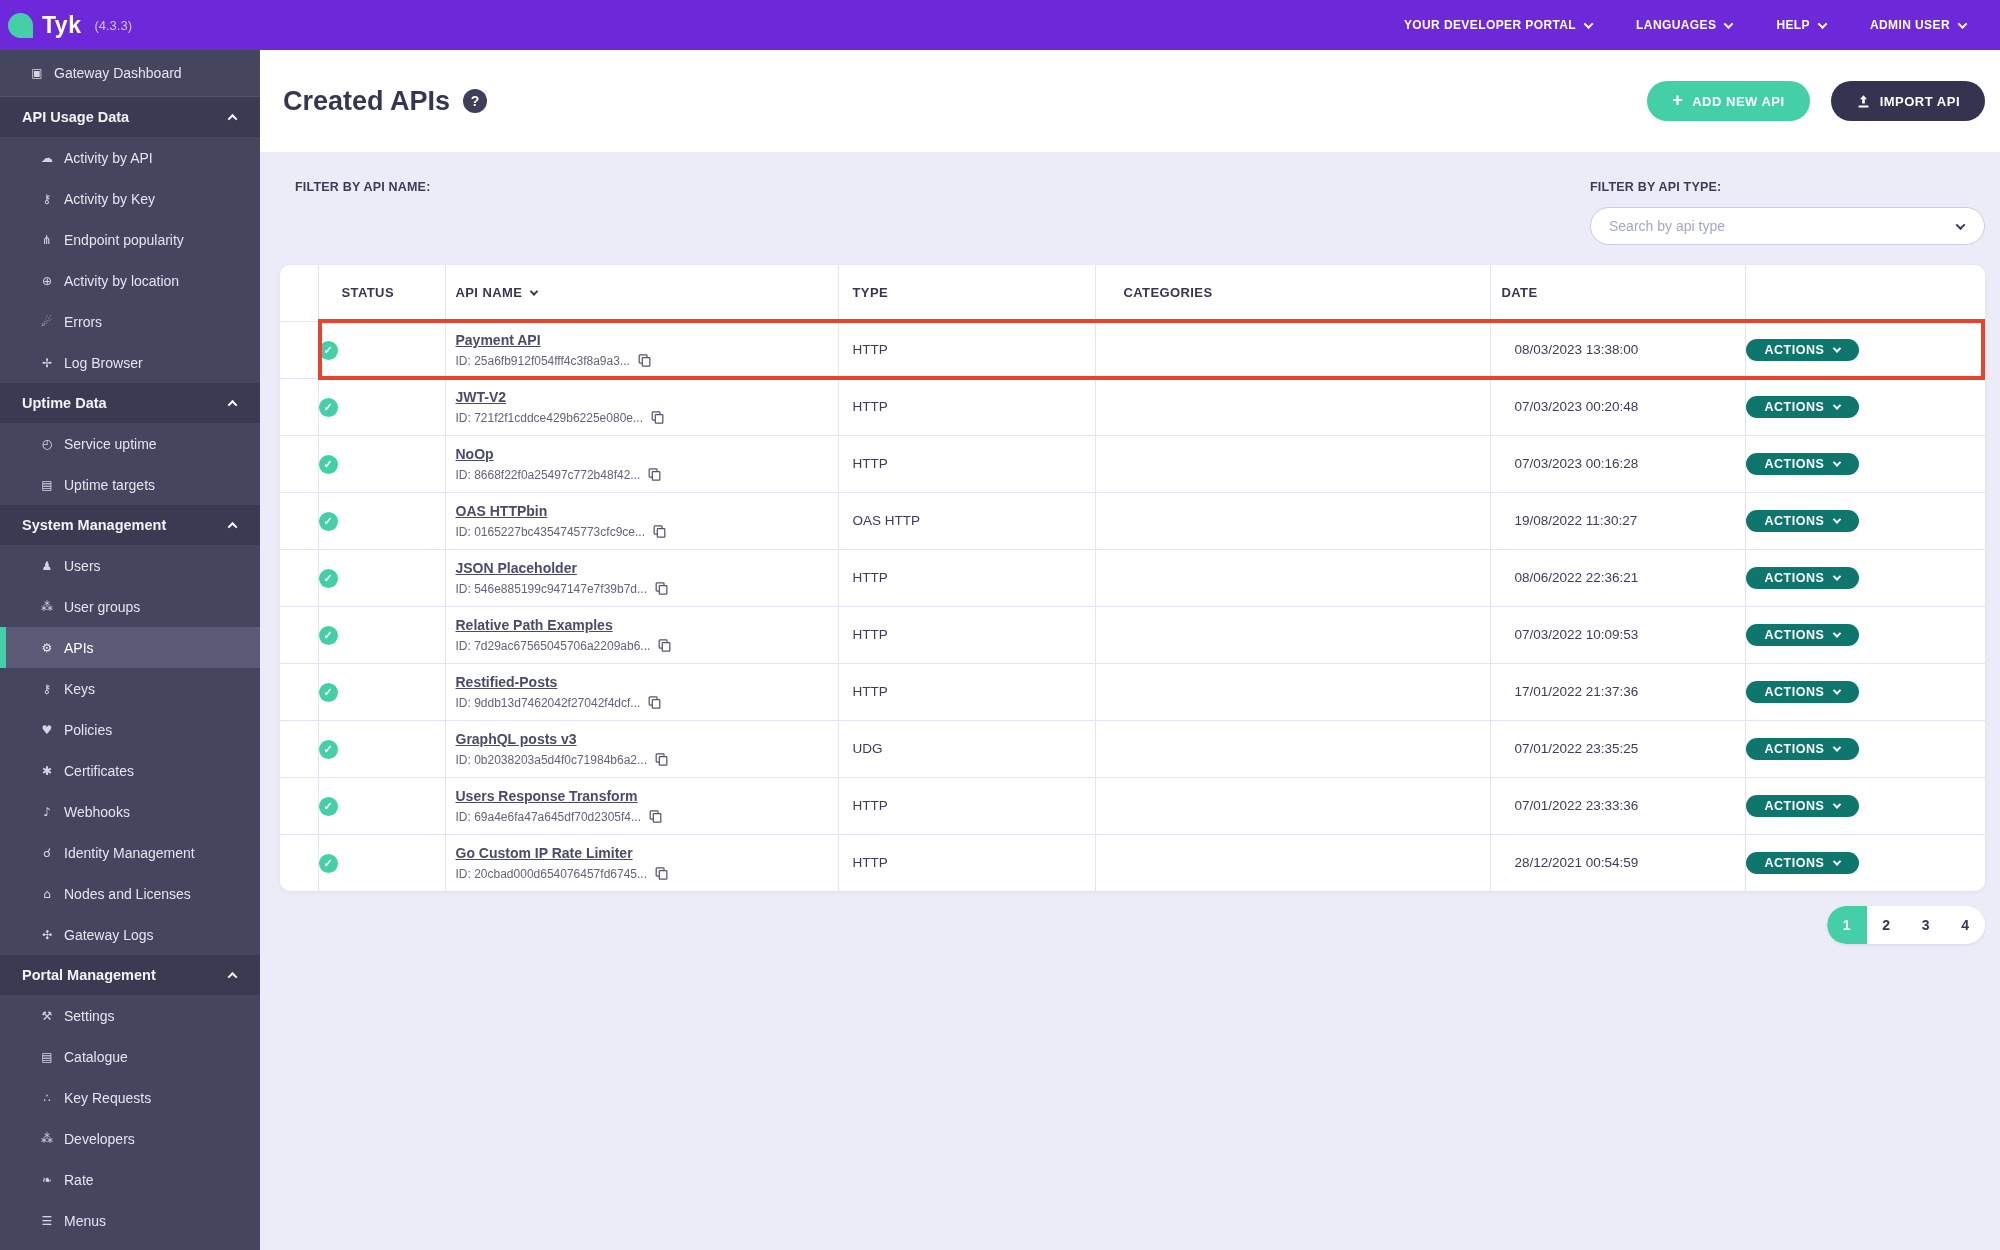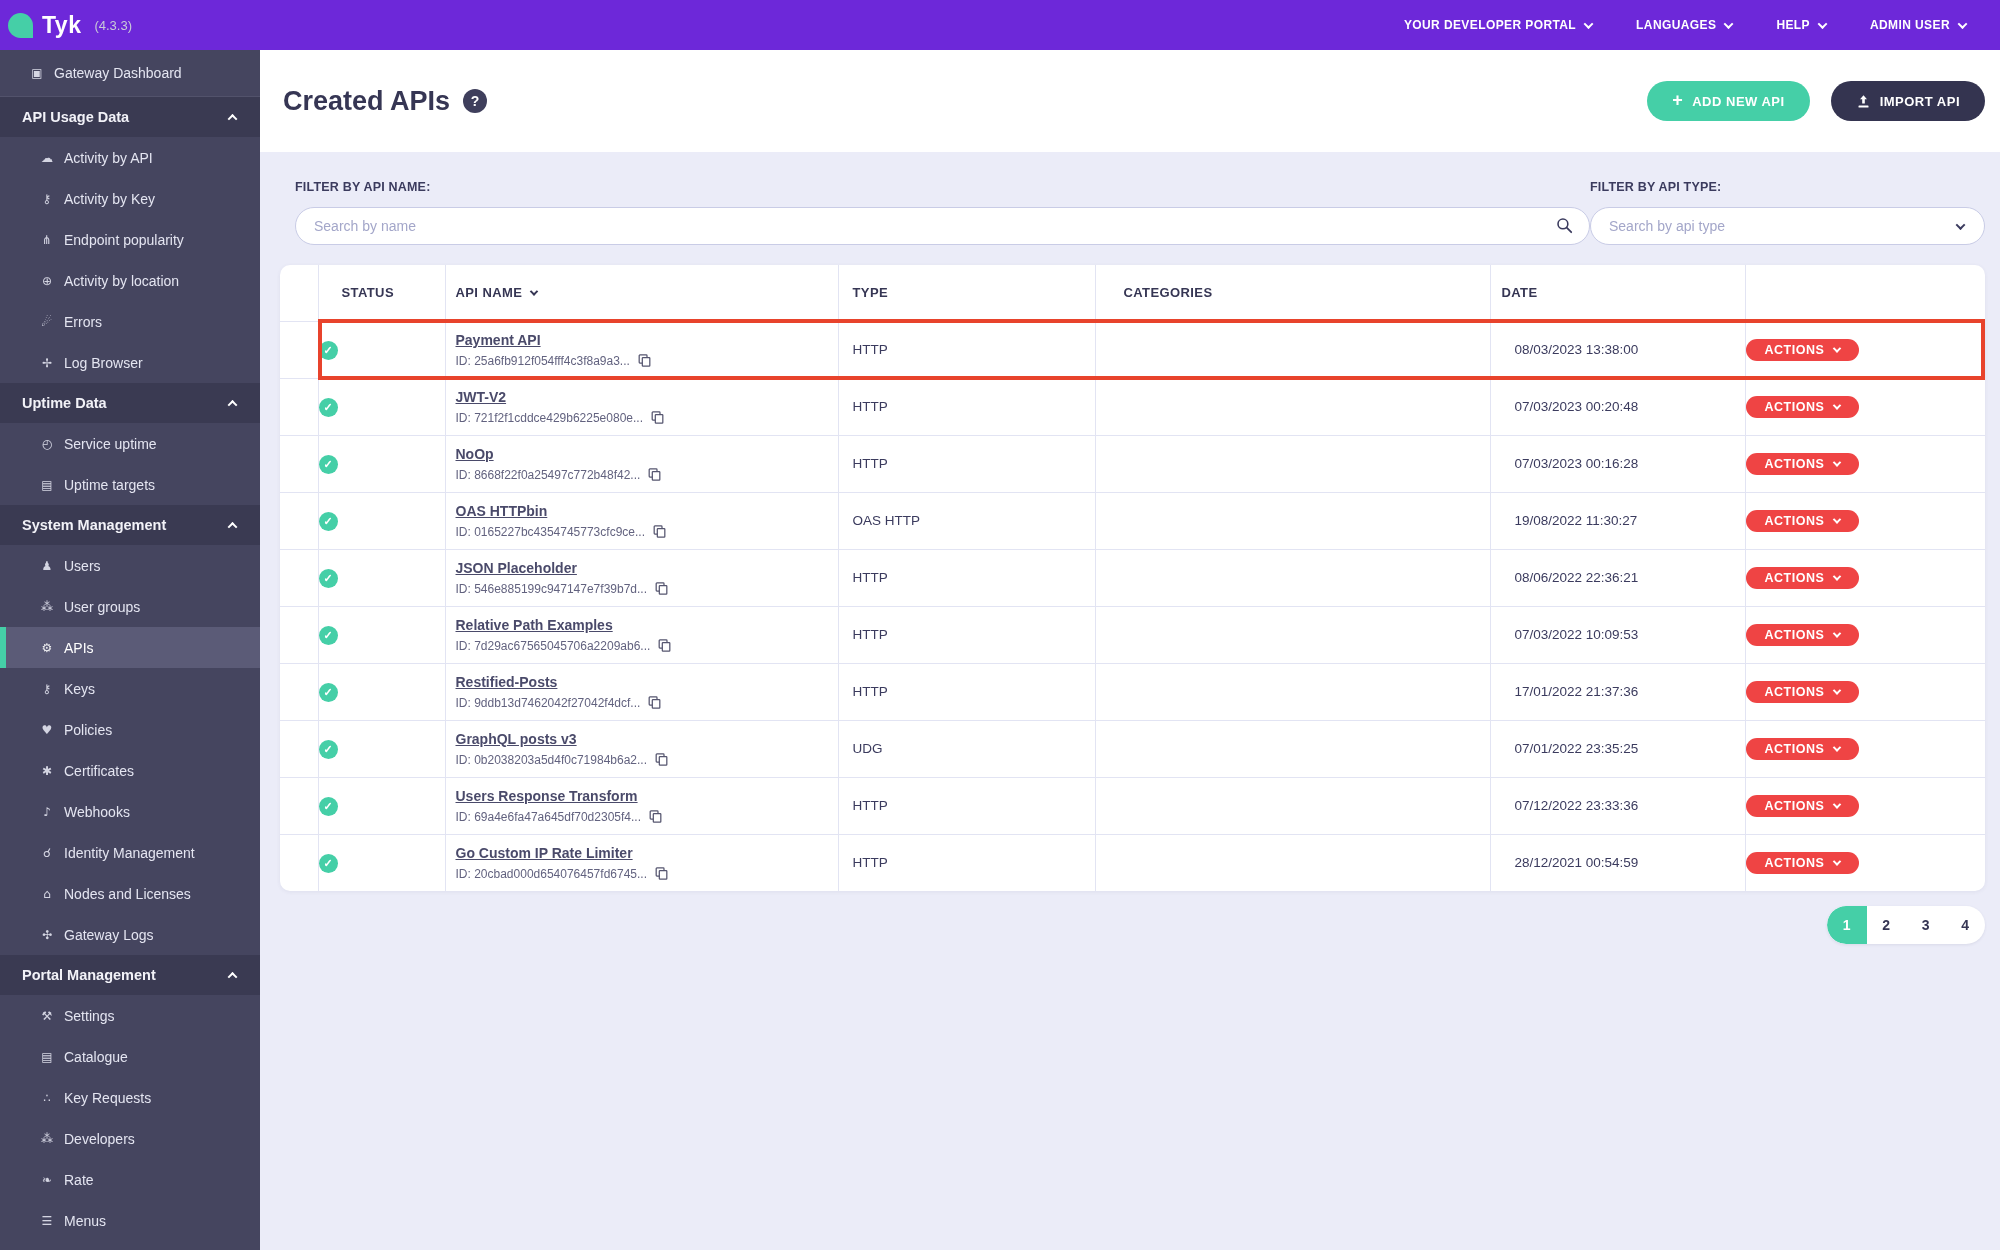--- a/index.html
+++ b/index.html
@@ -102,21 +102,21 @@
   .c-name { padding-left:10px; }
   .api-link { font-size:14px; font-weight:bold; color:#4A4A6A; text-decoration:underline;
     cursor:pointer; display:inline-block; }
   .api-id-line { display:flex; align-items:flex-end; gap:7px; margin-top:4px; }
   .id-text { font-size:12px; color:#62627F; }
   .copy { cursor:pointer; display:inline-flex; }
   .c-type { padding-left:14px; font-size:13.5px; color:#3B3B5E; }
   .c-cat { padding-left:28px; font-size:13.5px; color:#3B3B5E; }
   .c-date { padding-left:24px; font-size:13.5px; color:#3B3B5E; }
   .c-actions { text-align:center; }
-  .btn-actions { height:22px; border:none; border-radius:17px; background:#ef4444;
+  .btn-actions { height:22px; border:none; border-radius:17px; background:#0f766e;
     color:#fff; font-size:12.5px; font-weight:bold; letter-spacing:.5px; padding:0 19px;
     display:inline-flex; align-items:center; gap:10px; cursor:pointer;
     font-family:"Liberation Sans", sans-serif; }
   .btn-actions .chv { width:6px; height:6px; }
   .highlight-box { position:absolute; left:38px; right:0; height:61px;
     border:4px solid #E8432C; pointer-events:none; z-index:5; }
 
   
   .pag-row { display:flex; justify-content:flex-end; margin-top:15px; }
   .pagination { width:158px; height:38px; background:#fff; border-radius:19px; display:flex;
@@ -314,27 +314,20 @@
           <span>IMPORT API</span>
         </button>
       </div>
     </div>
 
     <div class="content">
 
       <div class="filters">
         <div class="f-name">
           <div class="filter-label">FILTER BY API NAME:</div>
-          <div class="search-wrap">
-            <input class="search-input" type="text" placeholder="Search by name" style="">
-            <span class="mag"><svg width="19" height="19" viewBox="0 0 24 24">
-                  <circle cx="10" cy="10" r="6.2" fill="none" stroke="#3B3B5E" stroke-width="2"></circle>
-                  <line x1="14.8" y1="14.8" x2="20.5" y2="20.5" stroke="#3B3B5E" stroke-width="2.2" stroke-linecap="round"></line>
-                </svg></span>
-          </div>
         </div>
         <div class="f-type">
           <div class="filter-label">FILTER BY API TYPE:</div>
           <div class="dropdown">
             <span class="dd-text">Search by api type</span>
             <span class="chv down"></span>
           </div>
         </div>
       </div>
 
@@ -612,21 +605,21 @@
         <span class="copy">
                       <svg width="15" height="15" viewBox="0 0 24 24">
                         <rect x="8.5" y="7.5" width="12" height="13.5" rx="1" fill="none" stroke="#55556F" stroke-width="2"></rect>
                         <path d="M16 7.5V4.2a1.2 1.2 0 0 0-1.2-1.2H4.7a1.2 1.2 0 0 0-1.2 1.2v10.6a1.2 1.2 0 0 0 1.2 1.2h3.8" fill="none" stroke="#55556F" stroke-width="2"></path>
                       </svg>
                     </span>
       </div>
     </td>
     <td class="c-type">HTTP</td>
     <td class="c-cat"></td>
-    <td class="c-date">07/12/2022 23:33:36</td>
+    <td class="c-date">07/01/2022 23:33:36</td>
     <td class="c-actions">
       <button class="btn-actions">
         <span class="btn-actions-label">ACTIONS</span>
         <span class="chv down"></span>
       </button>
     </td>
   </tr>
               <tr>
     <td></td>
     <td class="c-status">

